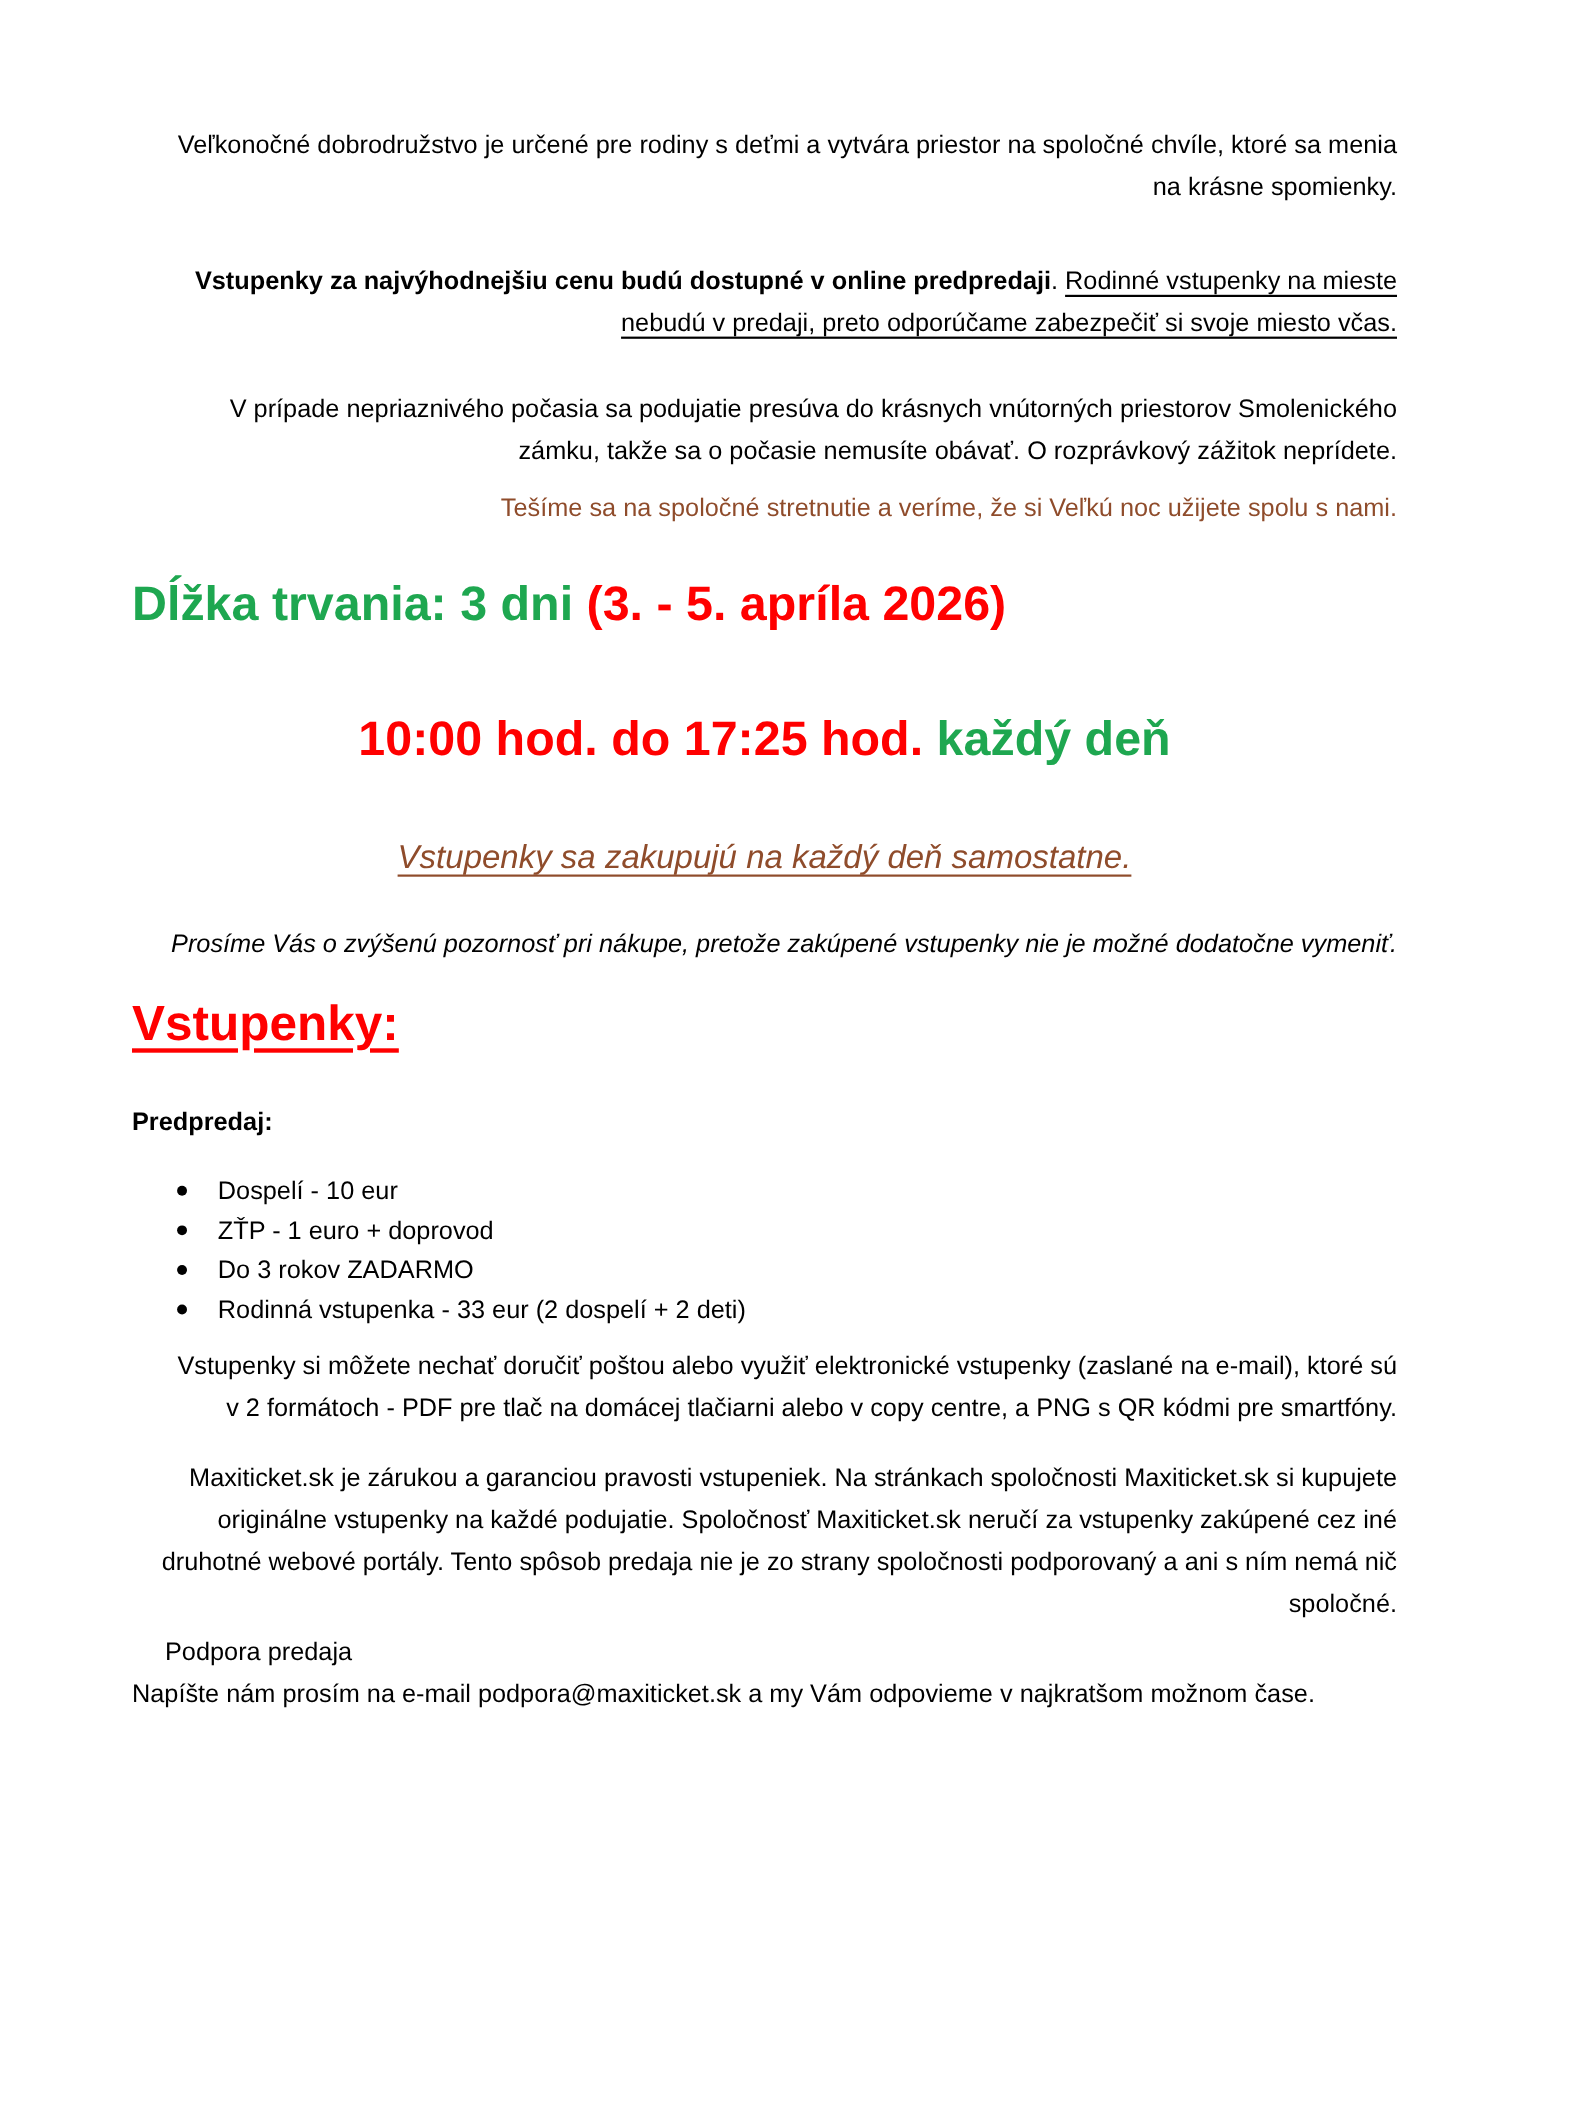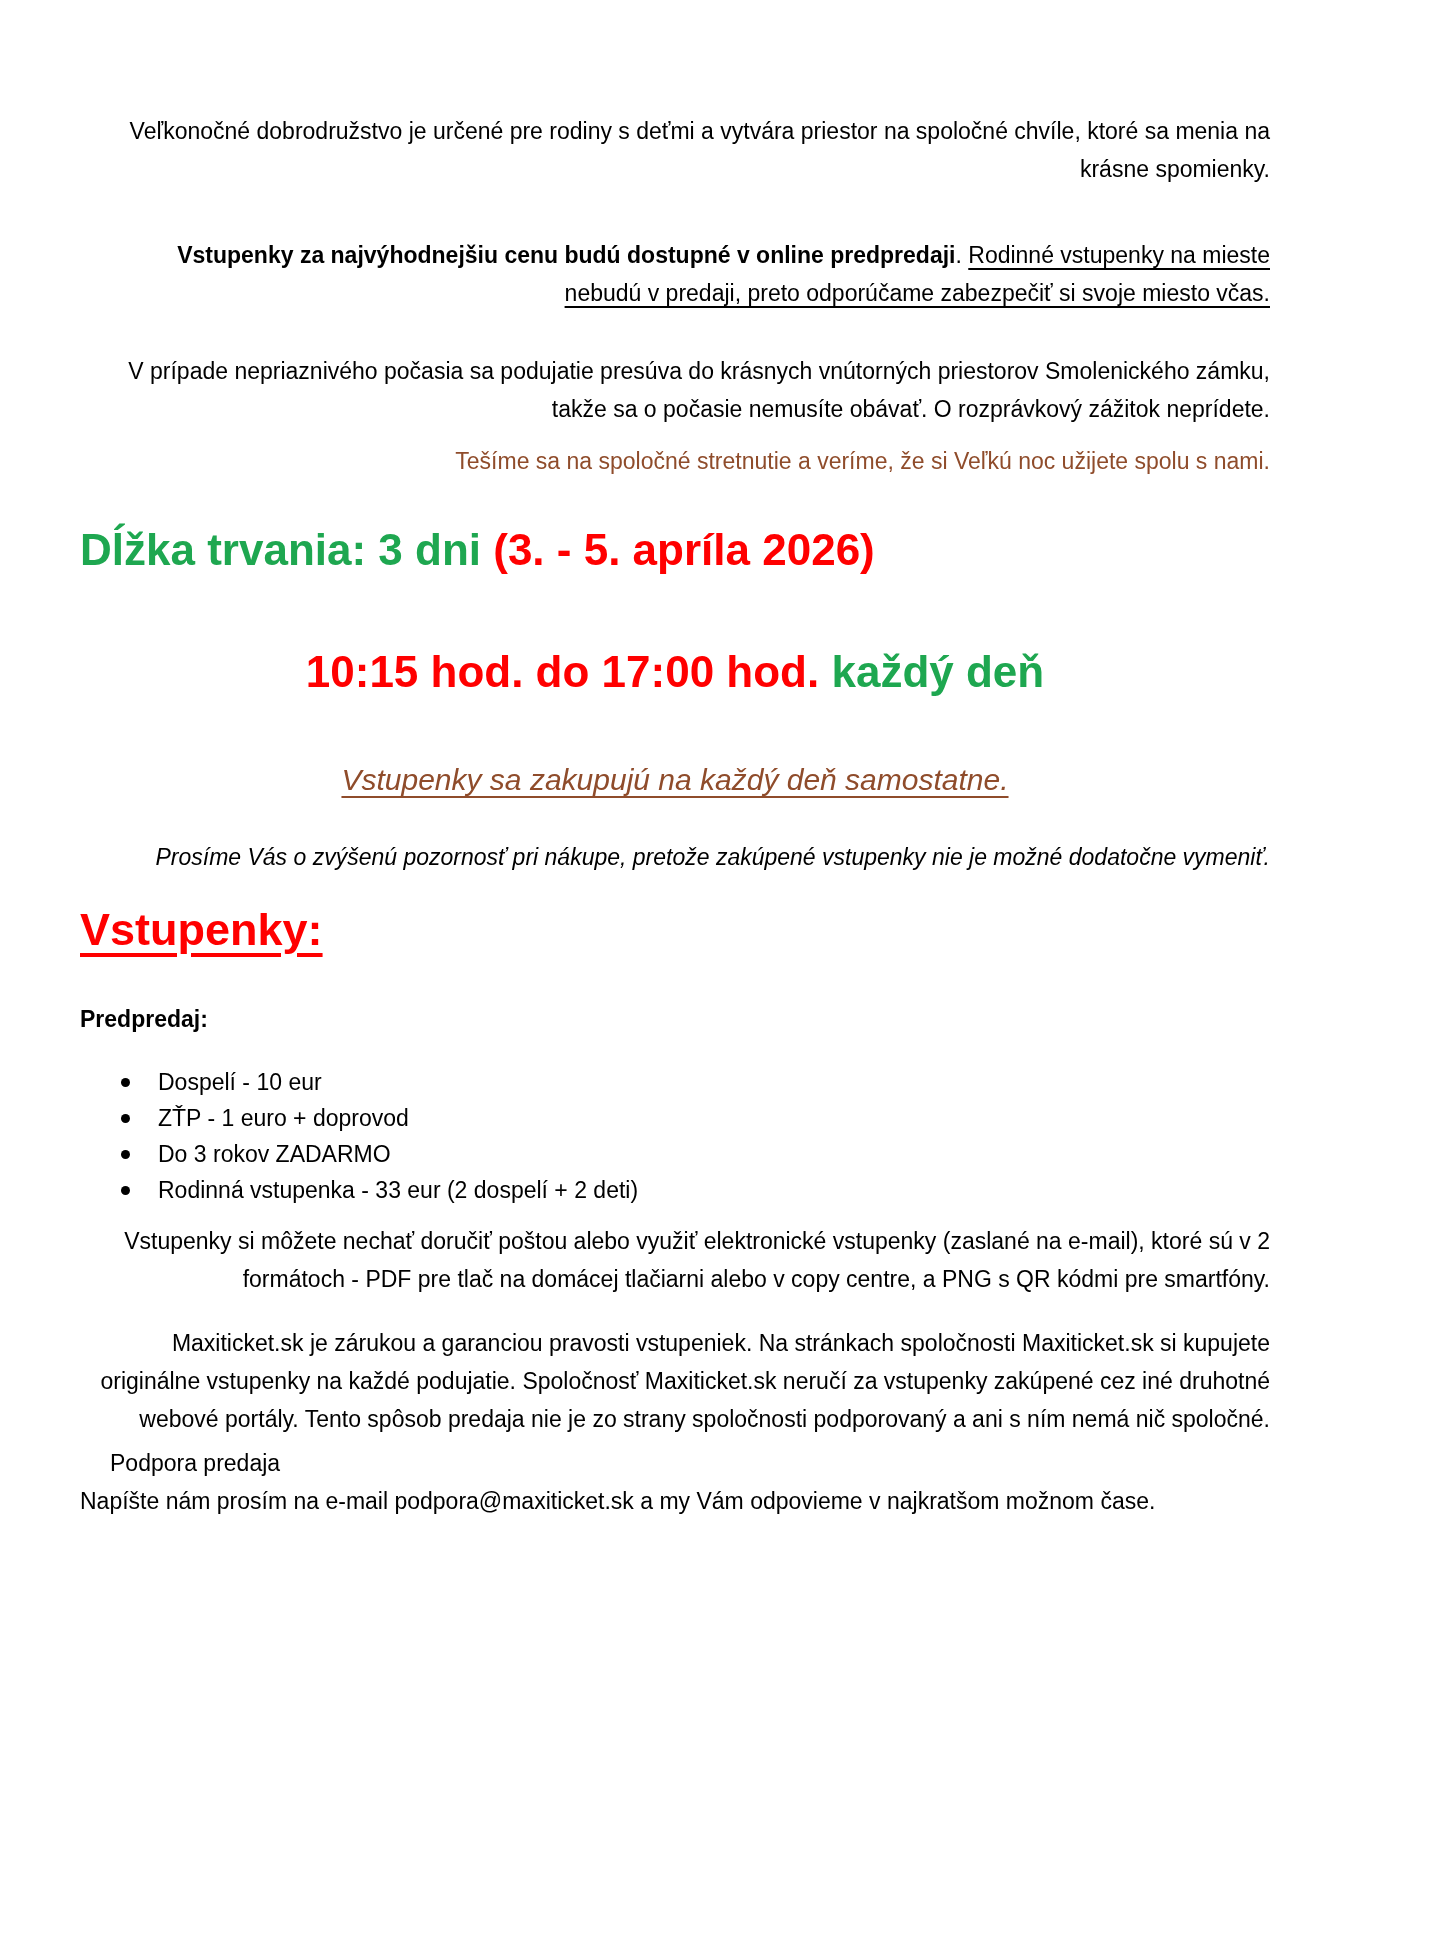--- a/index.html
+++ b/index.html
@@ -9,21 +9,21 @@
     --text:#000000;
     --page_bg:#FFFFFF;
   }
   html,body{margin:0;padding:0;background:var(--page_bg);}
   .page{
     position:relative;
     width:1442px;
     height:1705px;
     box-sizing:border-box;
     background:var(--page_bg);
-    padding:112px 172px 60px 80px;
+    padding:112px 172px 60px 120px;
     font-family:"Liberation Sans","DejaVu Sans",sans-serif;
     font-size:23px;
     line-height:38px;
     color:var(--text);
     overflow:hidden;
   }
   p{margin:0;}
   .justify{text-align:justify;}
   .indent{text-indent:30px;text-align:right;}
   .bold{font-weight:bold;}
@@ -98,21 +98,21 @@
   <p class="justify indent">Veľkonočné dobrodružstvo je určené pre rodiny s deťmi a vytvára priestor na spoločné chvíle, ktoré sa menia na krásne spomienky.</p>
 
   <p class="justify indent p-presale"><span class="bold">Vstupenky za najvýhodnejšiu cenu budú dostupné v online predpredaji</span><span>. </span><span class="ul-black">Rodinné vstupenky na mieste nebudú v predaji, preto odporúčame zabezpečiť si svoje miesto včas.</span></p>
 
   <p class="justify indent p-weather">V prípade nepriaznivého počasia sa podujatie presúva do krásnych vnútorných priestorov Smolenického zámku, takže sa o počasie nemusíte obávať. O rozprávkový zážitok neprídete.</p>
 
   <p class="indent p-closing">Tešíme sa na spoločné stretnutie a veríme, že si Veľkú noc užijete spolu s nami.</p>
 
   <p class="h-duration"><span class="green">Dĺžka trvania: 3 dni </span><span class="red">(3. - 5. apríla 2026)</span></p>
 
-  <p class="h-hours"><span class="red">10:15 hod. do 17:00 hod. </span><span class="green">každý deň</span></p>
+  <p class="h-hours"><span class="red">10:00 hod. do 17:25 hod. </span><span class="green">každý deň</span></p>
 
   <p class="h-daily">Vstupenky sa zakupujú na každý deň samostatne.</p>
 
   <p class="justify indent p-warning">Prosíme Vás o zvýšenú pozornosť pri nákupe, pretože zakúpené vstupenky nie je možné dodatočne vymeniť.</p>
 
   <p class="h-tickets">Vstupenky:</p>
 
   <p class="p-presale-label">Predpredaj:</p>
 
   <ul class="price-list">

